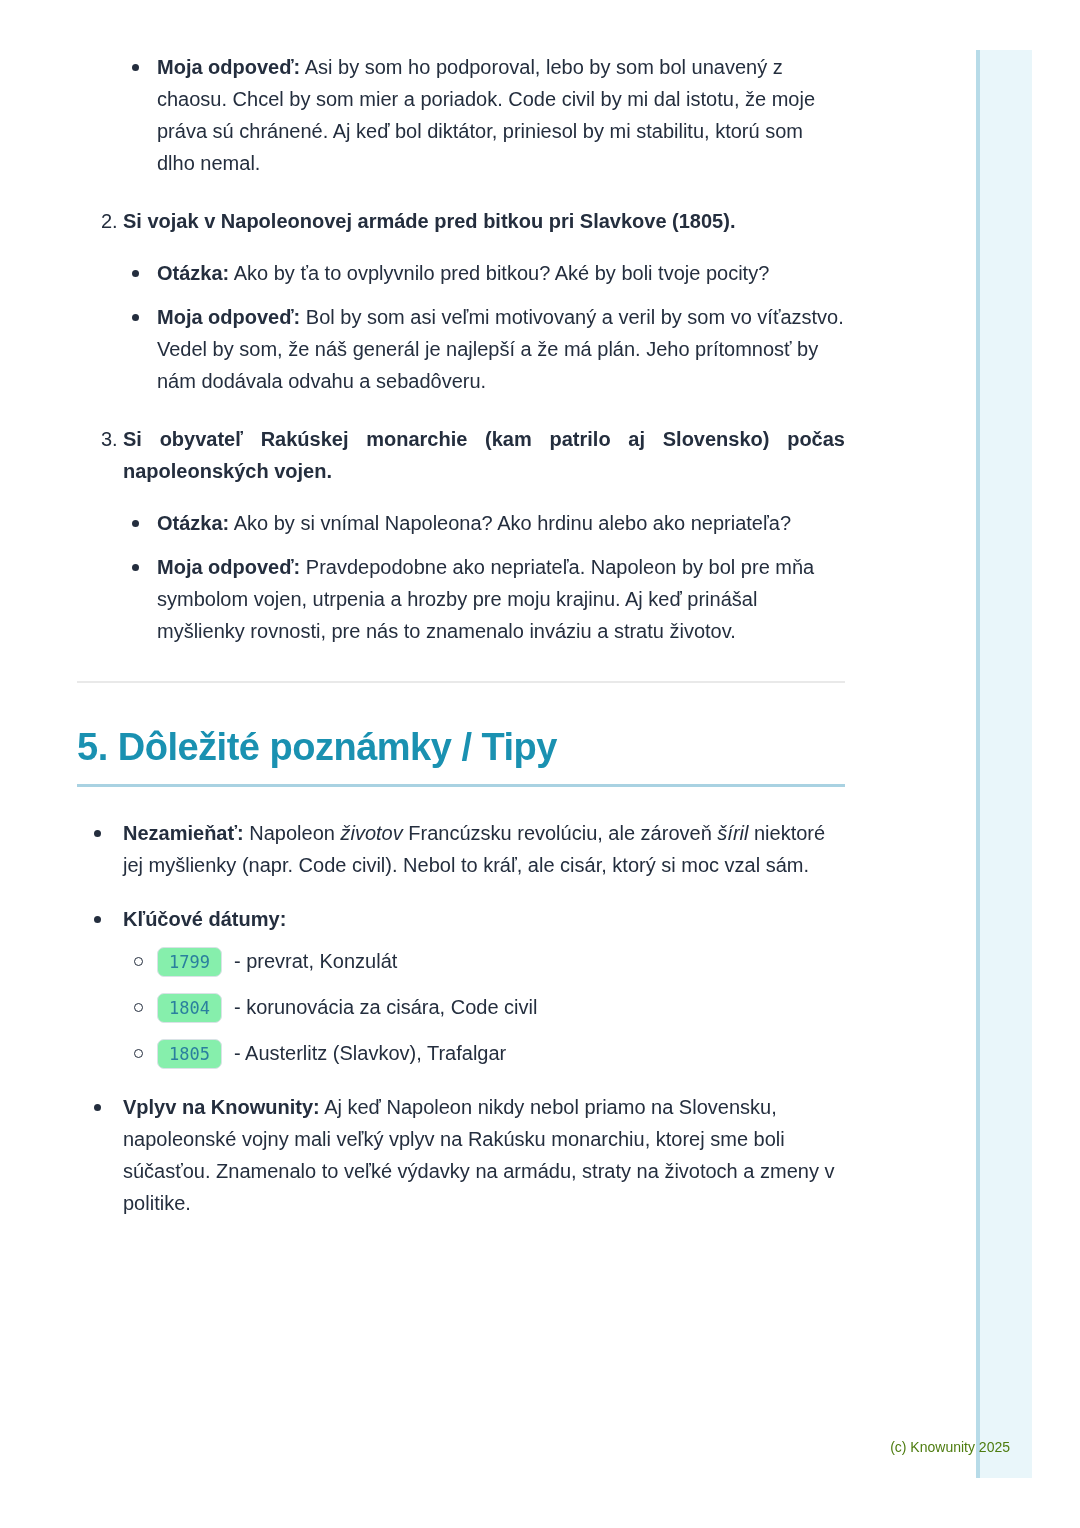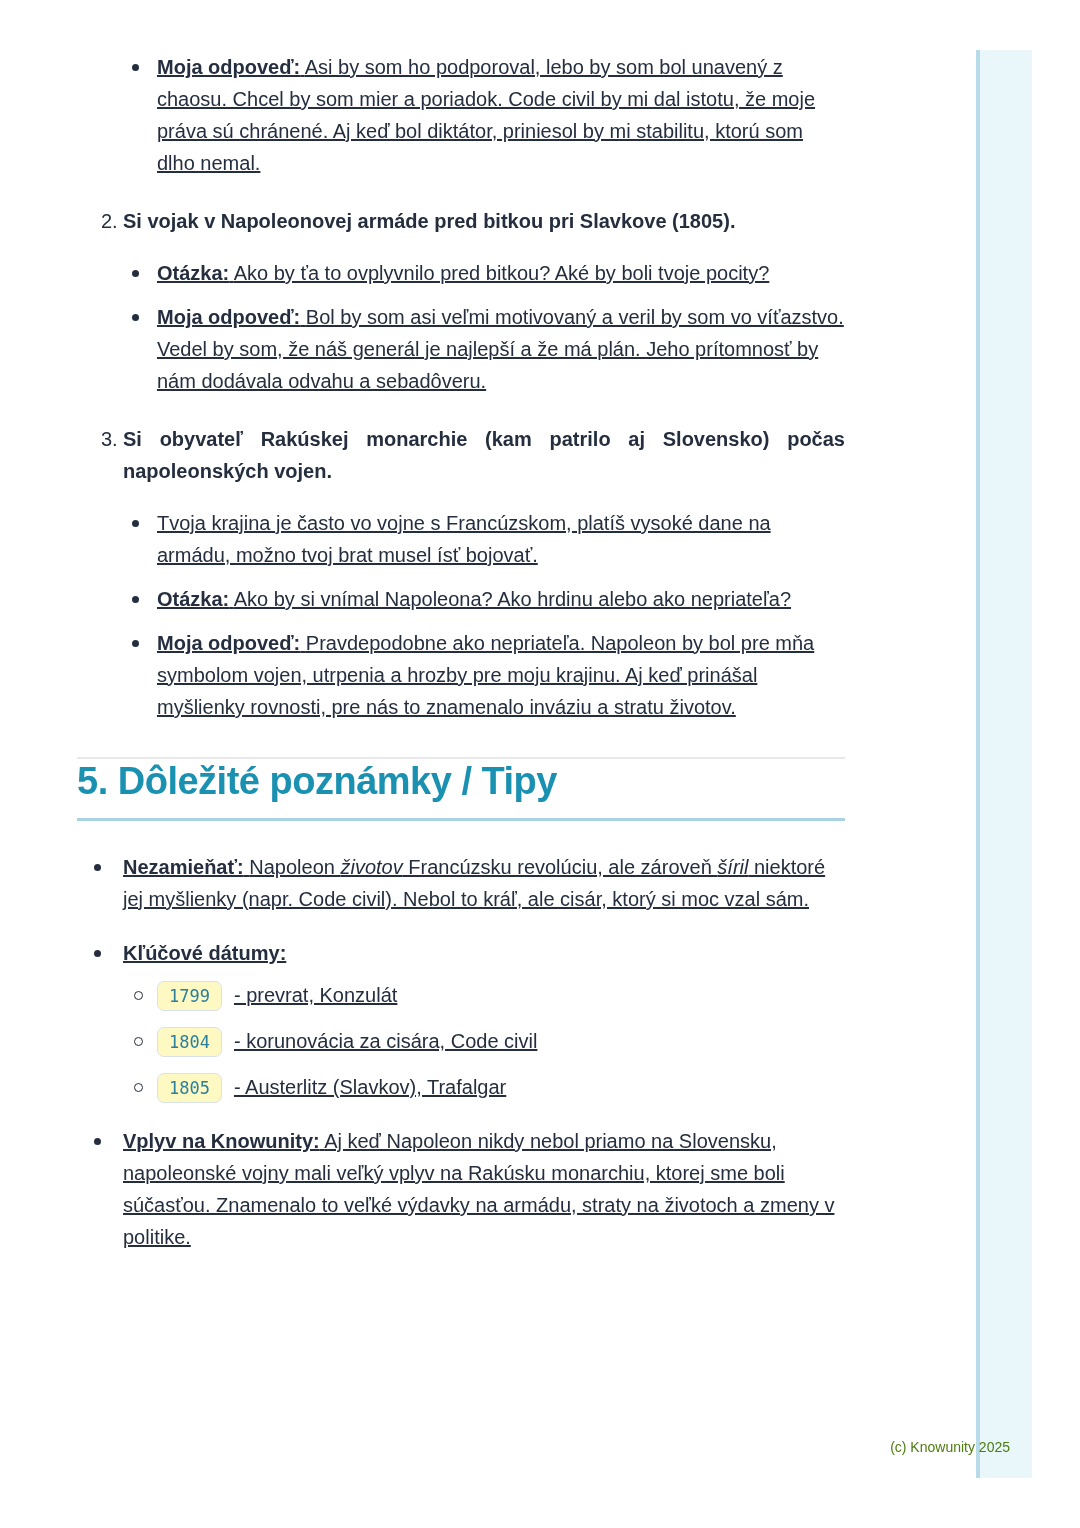--- a/index.html
+++ b/index.html
@@ -14,21 +14,21 @@
   .content {
     position: absolute;
     left: 77px;
     top: 0;
     width: 768px;
     padding-top: 51px;
     font-size: 20px;
     line-height: 32px;
   }
   
-  ul.bullets { list-style: none; text-decoration: underline; }
+  ul.bullets { list-style: none; }
   .bullets li { position: relative; margin-bottom: 12px; }
   .lvl2 > li { padding-left: 80px; }
   .lvl2 > li::before {
     content: "";
     position: absolute;
     left: 55px; top: 13px;
     width: 7px; height: 7px;
     border-radius: 50%;
     background: #242e3e;
   }
@@ -46,20 +46,21 @@
   .numbered-item .title { flex: 1; font-weight: 700; }
   .numbered-item .title.justify { text-align: justify; }
   strong { font-weight: 700; }
   em { font-style: italic; }
   .divider {
     border: none;
     border-top: 2px solid #e9e9e9;
     margin-top: 34px;
   }
   h2.section-heading {
+    margin-top: 42px;
     font-size: 38px;
     line-height: 44px;
     font-weight: 700;
     color: #1a91b1;
     letter-spacing: -0.5px;
   }
   .heading-underline {
     height: 3px;
     background: #a9d2e2;
     margin-top: 15px;
@@ -75,21 +76,21 @@
     border: 1.5px solid #242e3e;
     border-radius: 50%;
     background: transparent;
   }
   code.year-badge {
     display: inline-block;
     font-family: "DejaVu Sans Mono", monospace;
     font-size: 17px;
     line-height: 22px;
     color: #2a7f9e;
-    background: #fef9c3;
+    background: #86efac;
     border: 1px solid #d9e2e6;
     border-radius: 7px;
     padding: 3px 11px;
     margin-right: 12px;
     vertical-align: baseline;
   }
   .side-panel {
     position: absolute;
     left: 976px;
     top: 50px;
@@ -127,22 +128,20 @@
       <span>Ako by ťa to ovplyvnilo pred bitkou? Aké by boli tvoje pocity?</span></li>
     <li><strong>Moja odpoveď:</strong>
       <span>Bol by som asi veľmi motivovaný a veril by som vo víťazstvo. Vedel by som, že náš generál je najlepší a že má plán. Jeho prítomnosť by nám dodávala odvahu a sebadôveru.</span></li>
   </ul>
 
   <div class="numbered-item">
     <div class="num">3.</div>
     <div class="title justify">Si obyvateľ Rakúskej monarchie (kam patrilo aj Slovensko) počas napoleonských vojen.</div>
   </div>
   <ul class="bullets lvl2">
-    <li><strong></strong>
-      <span>Tvoja krajina je často vo vojne s Francúzskom, platíš vysoké dane na armádu, možno tvoj brat musel ísť bojovať.</span></li>
     <li><strong>Otázka:</strong>
       <span>Ako by si vnímal Napoleona? Ako hrdinu alebo ako nepriateľa?</span></li>
     <li><strong>Moja odpoveď:</strong>
       <span>Pravdepodobne ako nepriateľa. Napoleon by bol pre mňa symbolom vojen, utrpenia a hrozby pre moju krajinu. Aj keď prinášal myšlienky rovnosti, pre nás to znamenalo inváziu a stratu životov.</span></li>
   </ul>
 
   <hr class="divider">
 
   <h2 class="section-heading">5. Dôležité poznámky / Tipy</h2>
   <div class="heading-underline"></div>

